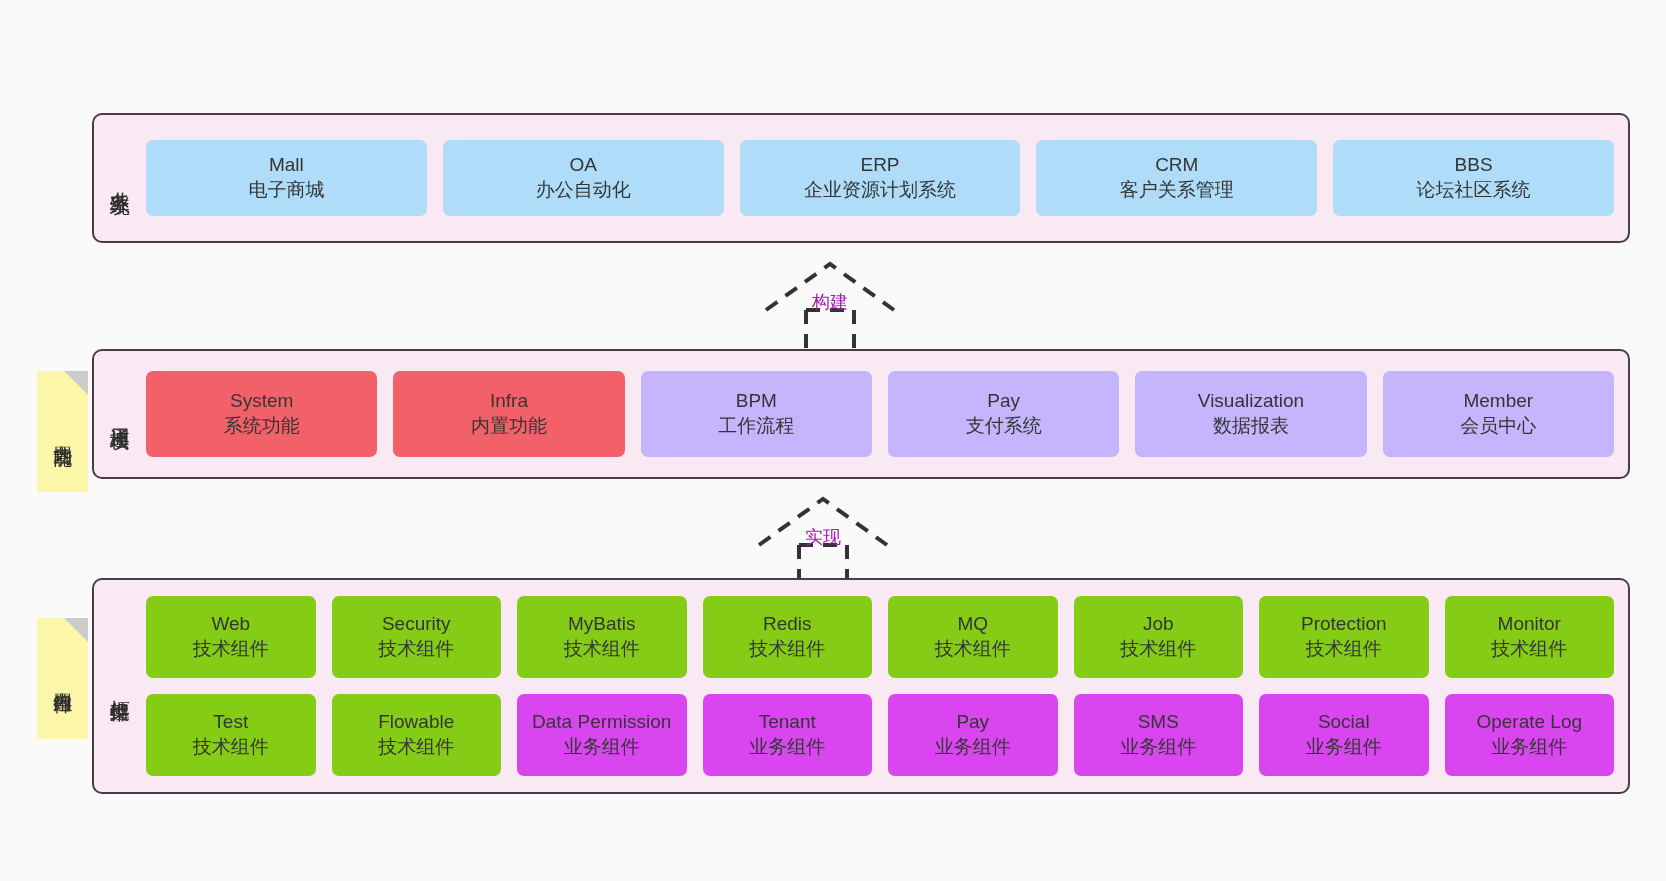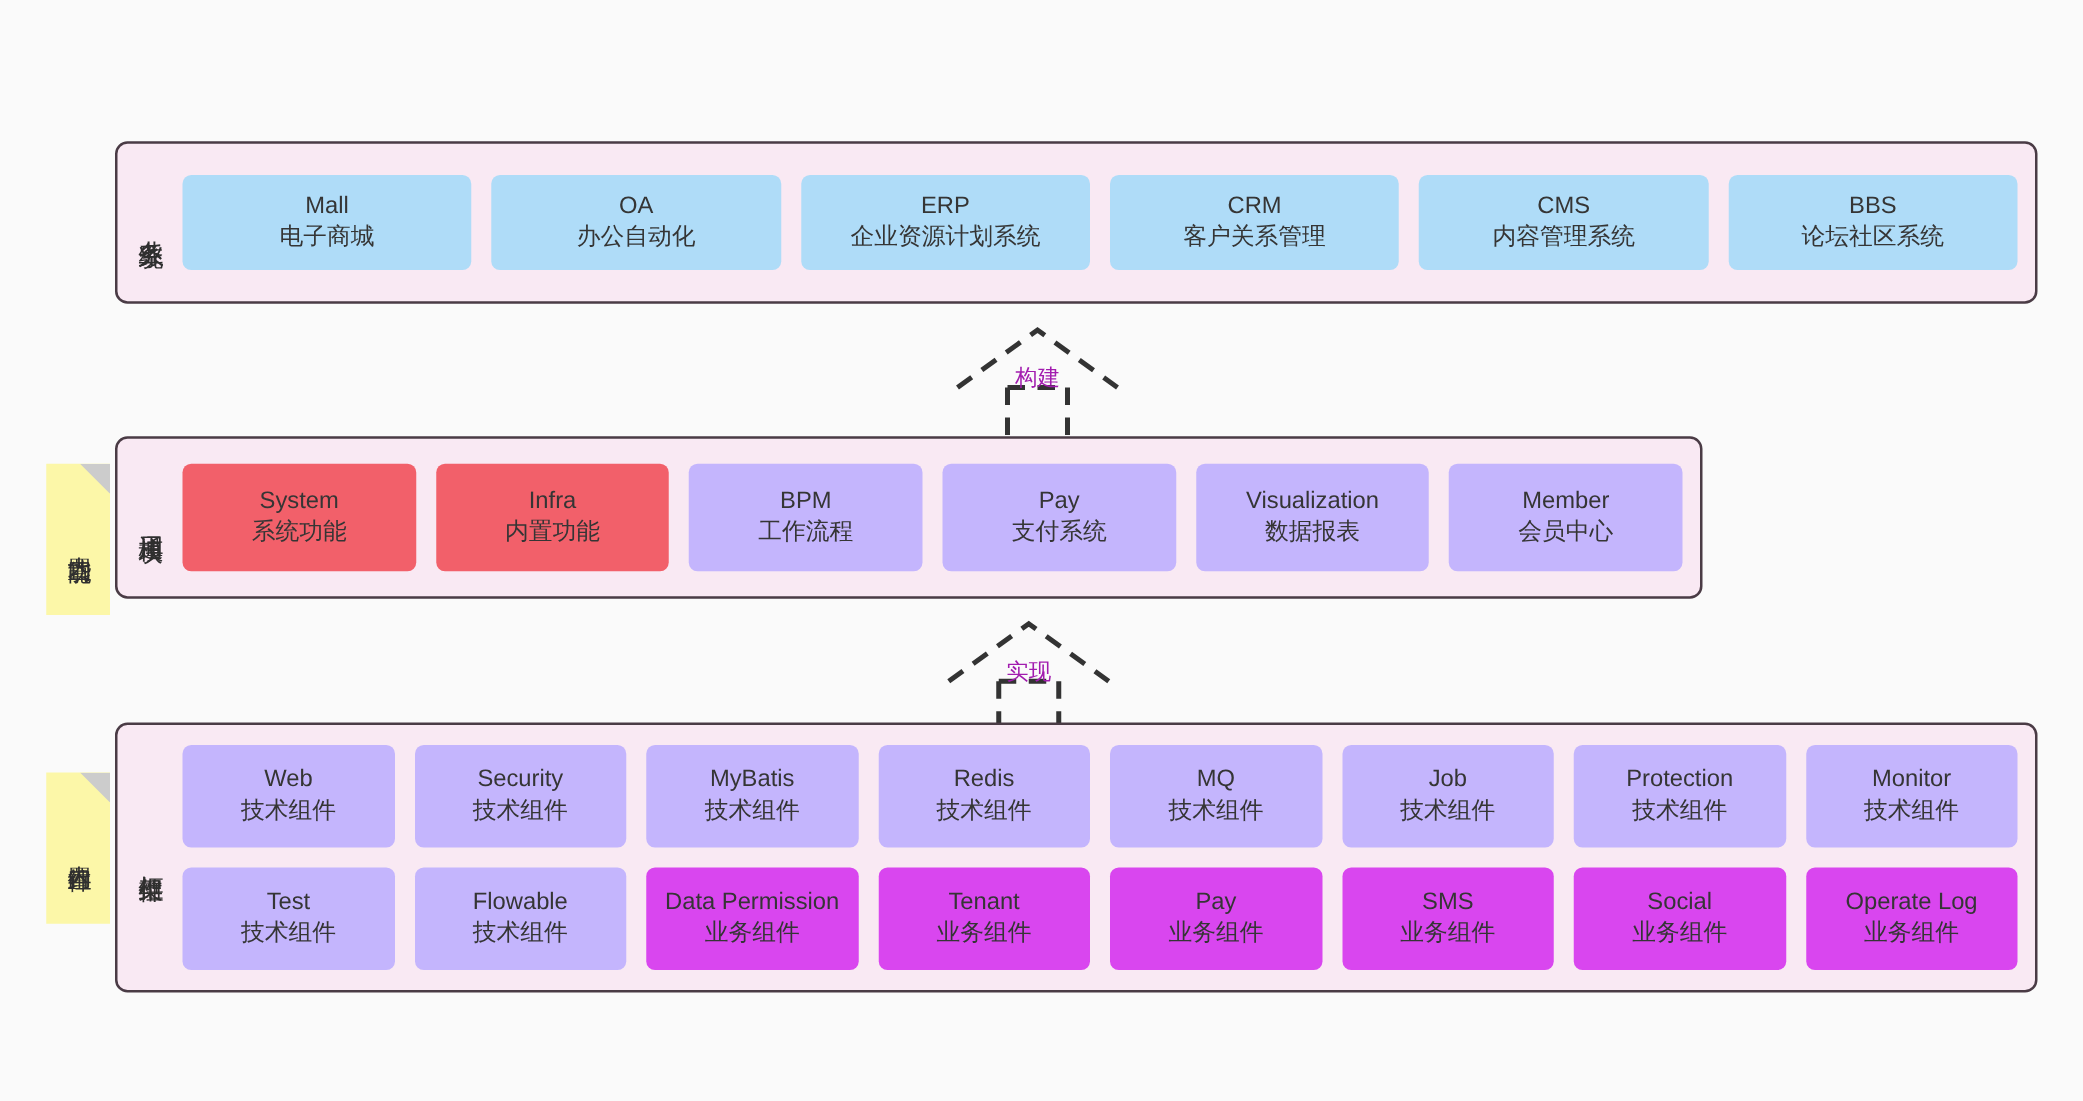--- a/index.html
+++ b/index.html
@@ -79,21 +79,21 @@
   .card .t-en { display: block; }
   .card .t-cn { display: block; }
 
   .layer-1 .card { height: 76px; }
   .layer-2 .card { height: 86px; }
   .layer-3 .card { height: 82px; }
 
   .c-blue        { background: #afdcf8; }
   .c-red         { background: #f2606a; }
   .c-pink        { background: #c4b5fd; }
-  .c-green       { background: #c4b5fd; }
+  .c-green       { background: #84cc16; }
   .c-green-light { background: #d946ef; }
 
   
   .note {
     position: absolute;
     box-sizing: border-box;
     background: #fcf7a8;
     display: flex;
     align-items: center;
     justify-content: center;
@@ -151,45 +151,41 @@
         </div>
         <div class="card c-blue">
           <span class="t-en">ERP</span>
           <span class="t-cn">企业资源计划系统</span>
         </div>
         <div class="card c-blue">
           <span class="t-en">CRM</span>
           <span class="t-cn">客户关系管理</span>
         </div>
         <div class="card c-blue">
-          <span class="t-en">CMS</span>
-          <span class="t-cn">内容管理系统</span>
-        </div>
-        <div class="card c-blue">
           <span class="t-en">BBS</span>
           <span class="t-cn">论坛社区系统</span>
         </div>
       </div>
     </div>
   </div>
 
   <div class="connector" id="connector-0" style="left:760px; top:258px; width:140px; height:92px;">
     <svg width="140" height="92" viewBox="0 0 140 92" aria-hidden="true">
       <path d="M6 52 L70 6 L134 52" fill="none" stroke="#333333" stroke-width="4" stroke-dasharray="14 10" stroke-linecap="butt"></path>
       <path d="M46 52 L46 90 M94 52 L94 90 M46 52 L94 52" fill="none" stroke="#333333" stroke-width="4" stroke-dasharray="14 10"></path>
     </svg>
     <span class="conn-label" style="top:32px;">构建</span>
   </div>
 
   <div class="note" id="note-0" style="left:37px; top:371px; width:51px; height:121px;">
     <span class="fold"></span>
     <span>内置功能</span>
   </div>
 
-  <div class="layer layer-2" id="layer-1" style="left:92px; top:349px; width:1270px; height:130px;">
+  <div class="layer layer-2" id="layer-1" style="left:92px; top:349px; width:1538px; height:130px;">
     <div class="layer-title">通用模块</div>
     <div class="layer-body">
       <div class="row">
         <div class="card c-red">
           <span class="t-en">System</span>
           <span class="t-cn">系统功能</span>
         </div>
         <div class="card c-red">
           <span class="t-en">Infra</span>
           <span class="t-cn">内置功能</span>

